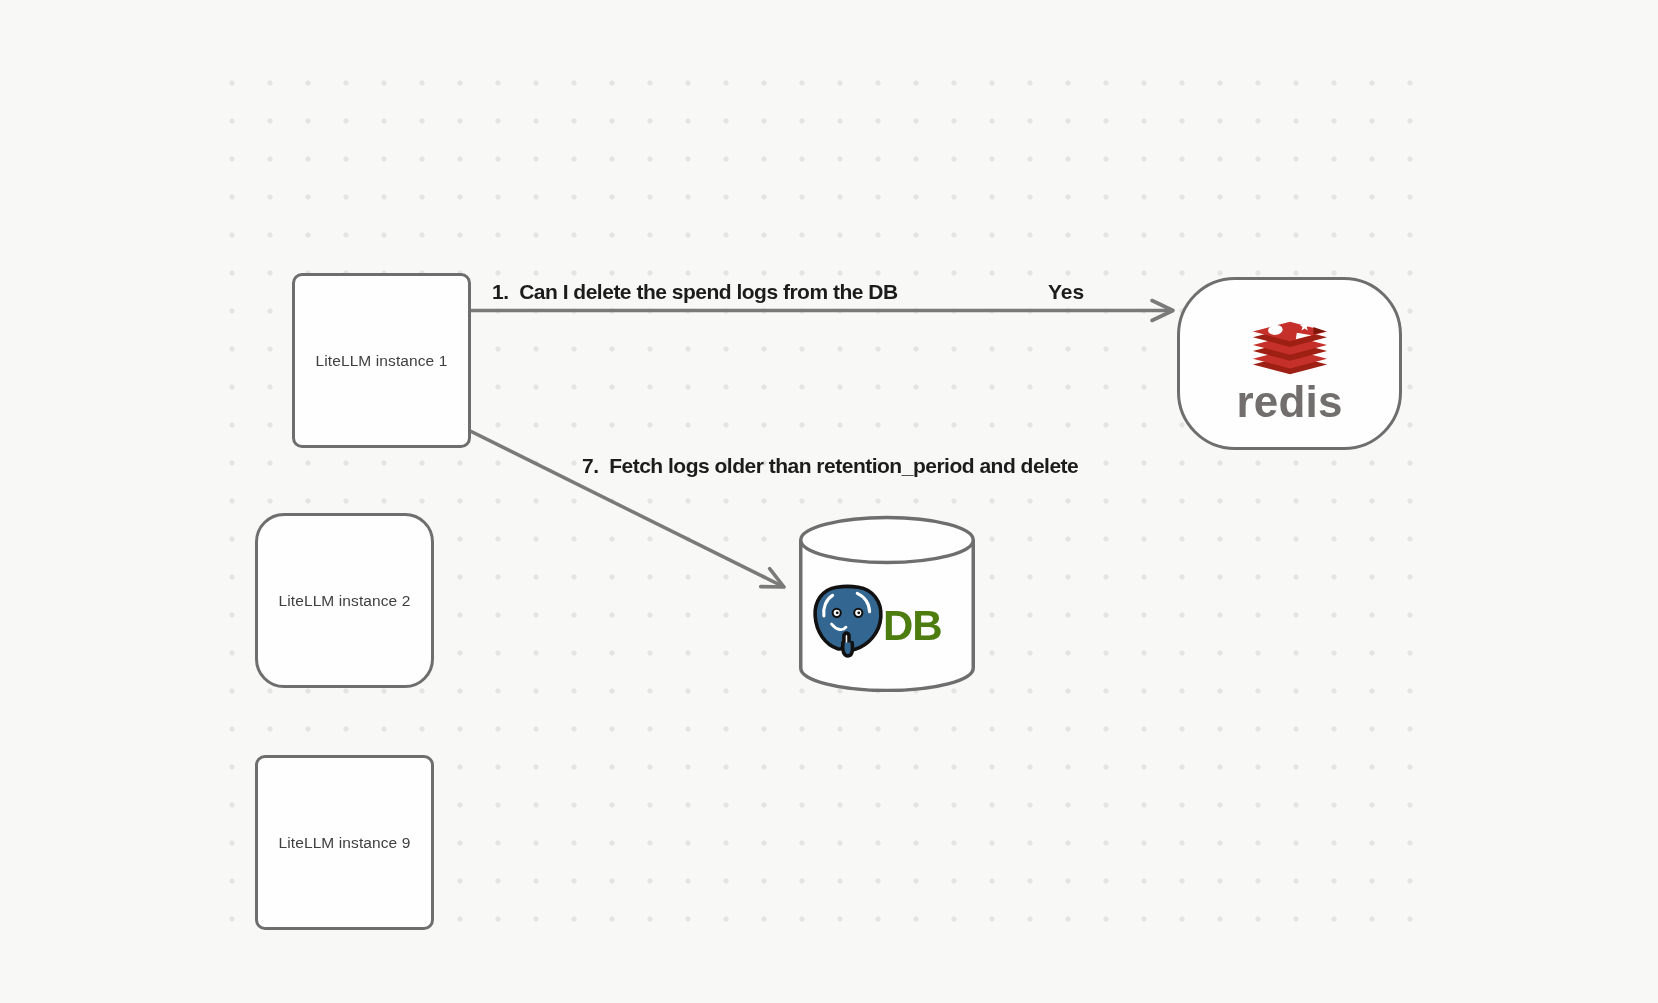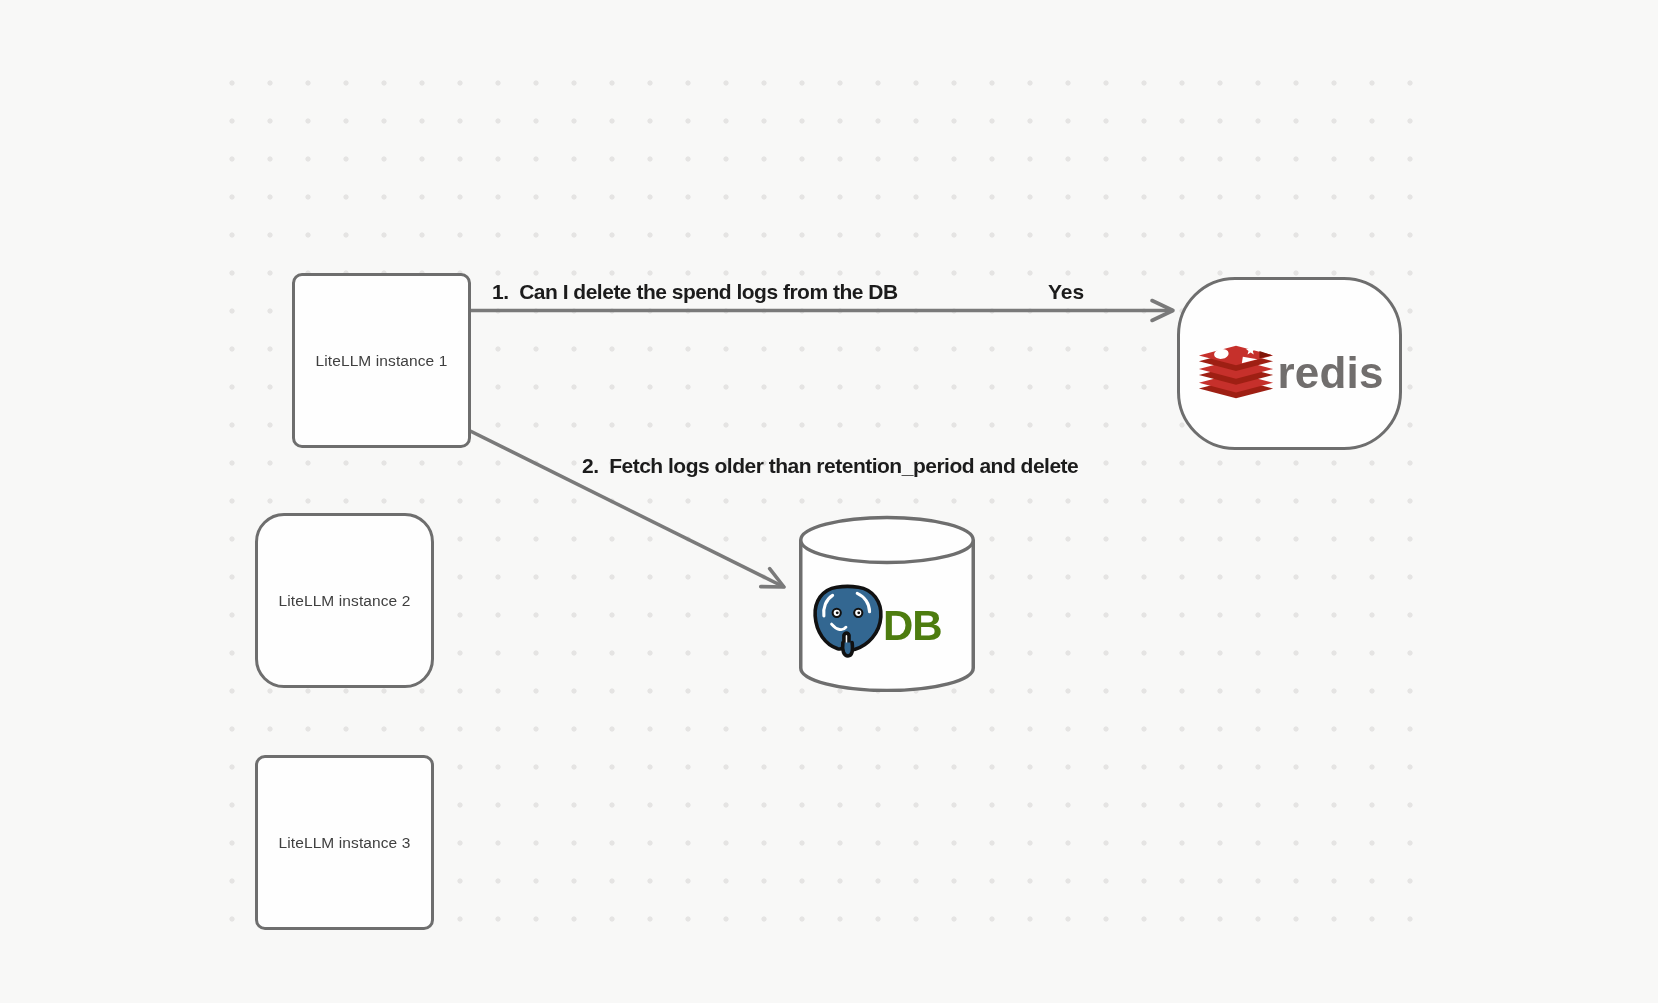--- a/index.html
+++ b/index.html
@@ -21,21 +21,21 @@
     border-radius:10px;
     display:flex;align-items:center;justify-content:center;
     box-sizing:border-box;
     color:#3f3f3f;font-size:15.5px;letter-spacing:0.1px;
   }
   .node.instance1{left:253px;top:273px;width:179px;height:175px;margin-left:39px;}
   .node.instance2{left:255px;top:513px;width:179px;height:175px;border-radius:29px;}
   .node.instance3{left:255px;top:755px;width:179px;height:175px;}
   .node.redis{
     left:1177px;top:277px;width:225px;height:173px;border-radius:58px;
-    justify-content:center;padding-top:16px;
+    flex-direction:column;justify-content:center;padding-top:16px;
   }
   .redis-wordmark{
     font-size:44px;font-weight:700;color:#716e6d;line-height:1;
     letter-spacing:0.2px;margin-top:3px;
   }
   .db-wrap{position:absolute;left:799px;top:515px;width:176px;height:177px;}
   .db-wrap svg.cyl{position:absolute;left:0;top:0;}
   .pg-logo{position:absolute;left:12px;top:66px;}
   .db-label{
     position:absolute;left:84px;top:90px;
@@ -60,30 +60,30 @@
     <marker id="chev" markerUnits="userSpaceOnUse" markerWidth="28" markerHeight="28" viewBox="0 0 28 28" refX="25" refY="14" orient="auto-start-reverse">
       <path d="M4,4 L25,14 L4,24" fill="none" stroke="#7a7a7a" stroke-width="3.6" stroke-linecap="round" stroke-linejoin="round"></path>
     </marker>
   </defs>
   <line x1="440" y1="310.5" x2="1173" y2="310.5" stroke="#7a7a7a" stroke-width="3.5" marker-start="url(#chev)" marker-end="url(#chev)"></line>
   <line x1="438" y1="415" x2="784" y2="587" stroke="#7a7a7a" stroke-width="3.5" marker-start="url(#chev)" marker-end="url(#chev)"></line>
 </svg>
 
 <div class="edge-label l1">1.  Can I delete the spend logs from the DB</div>
 <div class="edge-label yes">Yes</div>
-<div class="edge-label l2">2.  Fetch logs older than retention_period and delete</div>
+<div class="edge-label l2">7.  Fetch logs older than retention_period and delete</div>
 
 <div class="node instance1">
   <span>LiteLLM instance 1</span>
 </div>
 <div class="node instance2">
   <span>LiteLLM instance 2</span>
 </div>
 <div class="node instance3">
-  <span>LiteLLM instance 3</span>
+  <span>LiteLLM instance 9</span>
 </div>
 
 <div class="node redis">
   <svg width="82" height="58" viewBox="0 0 84 58">
 
     <path d="M42,36 L80,46 L42,56 L4,46 Z" fill="#9e1f13"></path>
     <path d="M42,30 L80,40 L42,50 L4,40 Z" fill="#c6302b"></path>
 
     <path d="M42,22 L80,32 L42,42 L4,32 Z" fill="#9e1f13"></path>
     <path d="M42,16 L80,26 L42,36 L4,26 Z" fill="#c6302b"></path>

